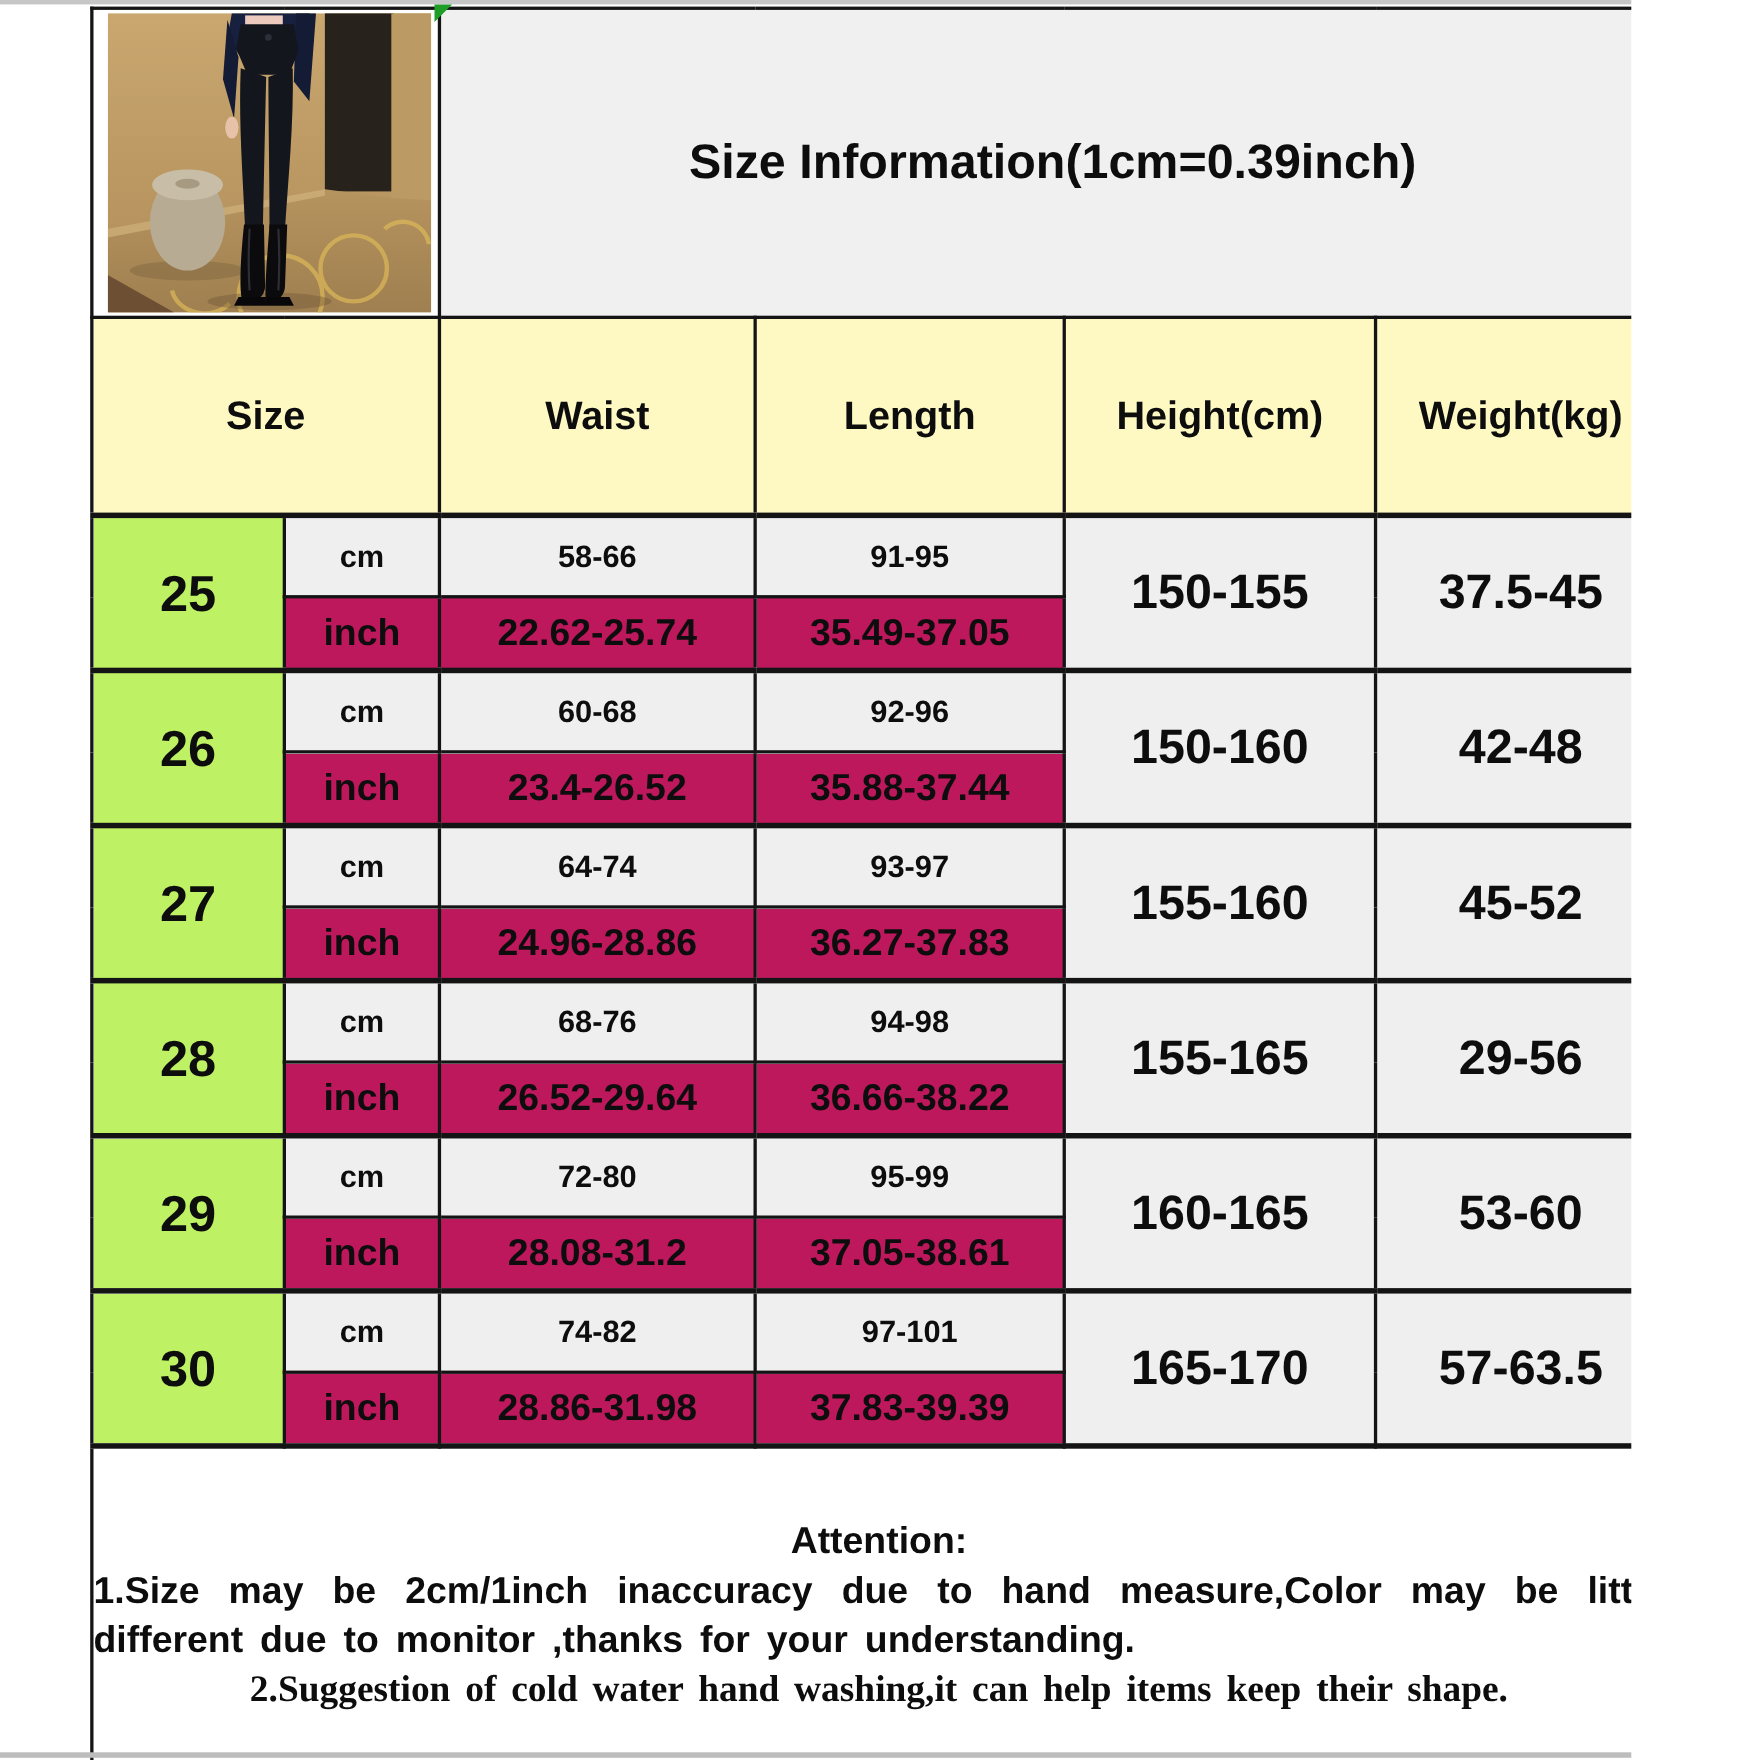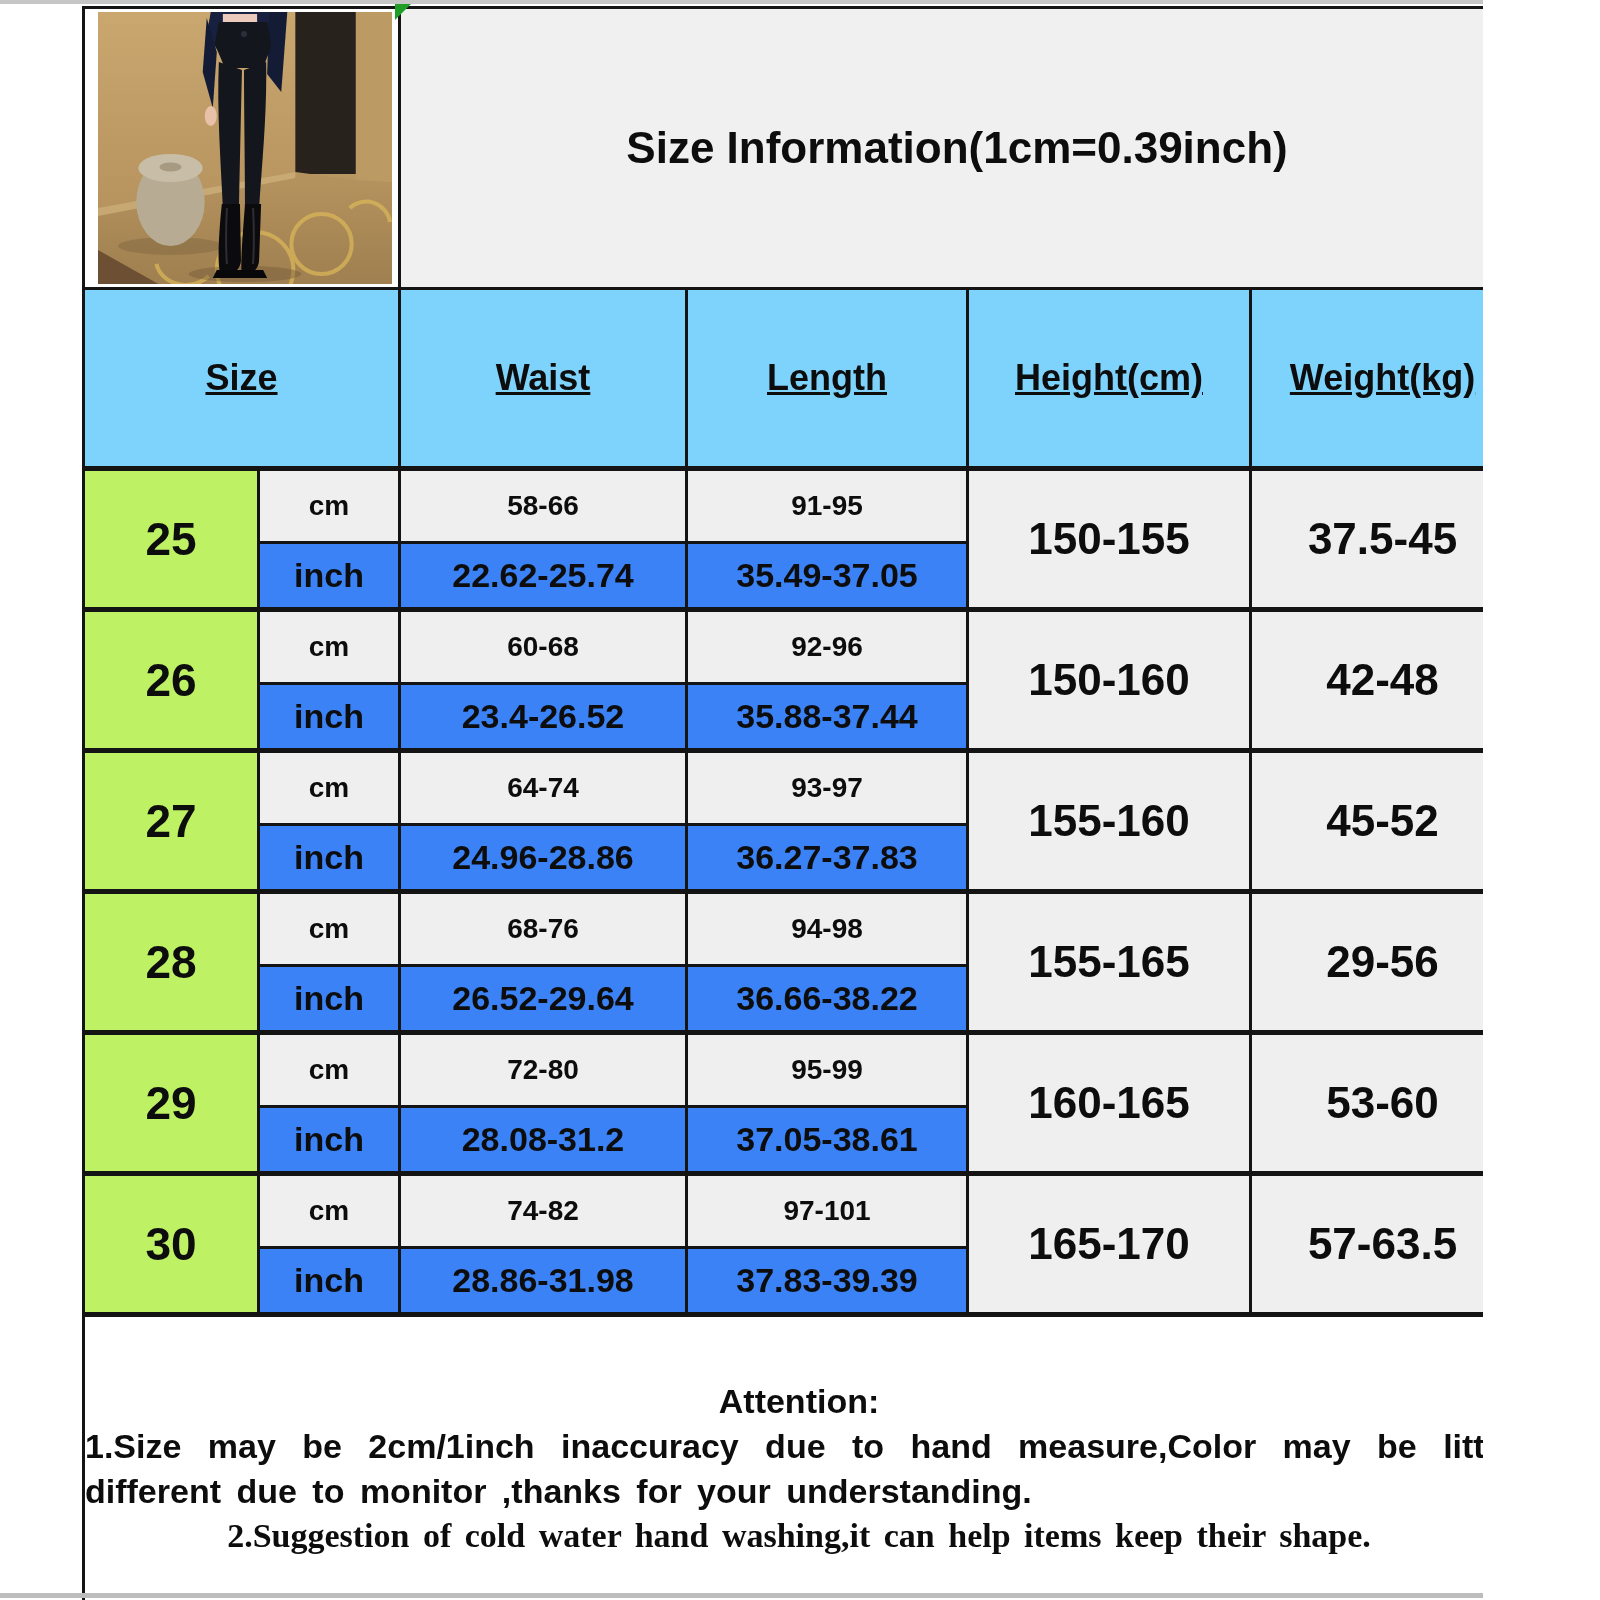--- a/index.html
+++ b/index.html
@@ -11,24 +11,24 @@
   .sheet{position:absolute;left:82px;top:6px;width:1431px;}
   table.size-table{border-collapse:collapse;table-layout:fixed;width:1431px;}
   .size-table td,.size-table th{border:3px solid #141414;padding:0;text-align:center;vertical-align:middle;
         font-weight:bold;color:#0d0d0d;overflow:hidden;}
   .group-start td{border-top:5px solid #141414;}
   tr.header-row th{border-bottom:4px solid #141414;}
 
   .photo-cell{background:#ffffff;height:278px;vertical-align:middle;}
   .photo-wrap{margin:3px 6px 3px 13px;height:272px;}
   .title-cell{background:#f0f0f0;font-size:44px;letter-spacing:0px;}
-  tr.header-row th{background:#7dd3fc;font-size:36px;height:176px;text-decoration:underline;}
+  tr.header-row th{background:#fef9c3;font-size:36px;height:176px;}
   .size-cell{background:#bef264;font-size:46px;}
   .unit-cell-cm,.val-cm{background:#efefef;font-size:28px;height:70px;}
-  .unit-cell-inch,.val-inch{background:#3b82f6;font-size:34px;height:63px;}
+  .unit-cell-inch,.val-inch{background:#be185d;font-size:34px;height:63px;}
   .span-cell{background:#efefef;font-size:44px;}
 
   .attention-cell{background:#ffffff;text-align:left;vertical-align:top;font-weight:normal;
         height:304px;padding:6px 12px 0 10px;}
   .attention-cell .att-head{font-size:34px;line-height:1.32;}
   .attention-cell .att-line1{font-size:34px;line-height:1.32;text-align:justify;word-spacing:6px;}
   .attention-cell .att-line2{font-size:34px;line-height:1.32;word-spacing:5px;font-family:Liberation Serif, serif;}
 
   .corner-marker{position:absolute;left:395px;top:4px;width:0;height:0;
         border-top:16px solid #1f9e27;border-right:16px solid transparent;}

